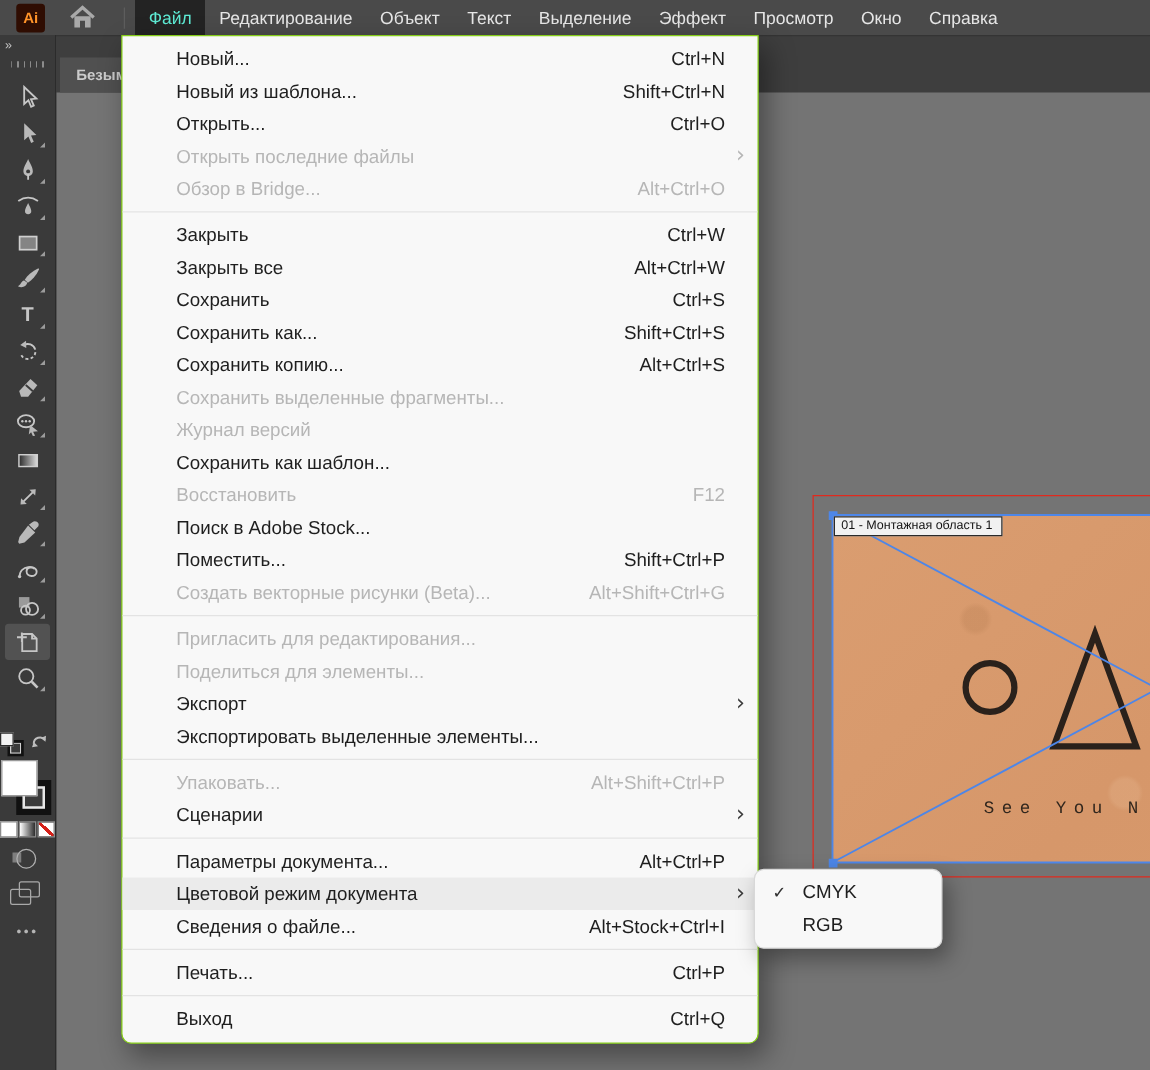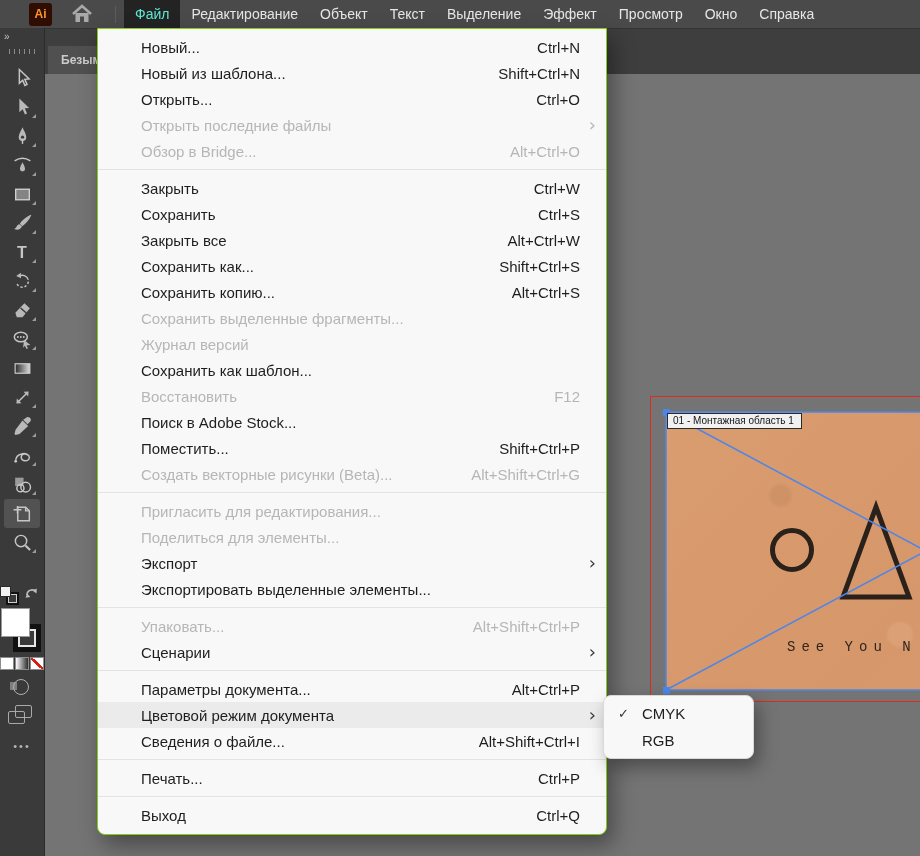--- a/index.html
+++ b/index.html
@@ -2,21 +2,21 @@
 <html><head>
 <meta charset="utf-8">
 <style>
   html,body{margin:0;padding:0;background:#222;}
   .stage{position:relative;width:920px;height:856px;overflow:hidden;
          background:#747474;font-family:"Liberation Sans",sans-serif;
          -webkit-font-smoothing:antialiased;}
   
   .menubar{position:absolute;left:0;top:0;right:0;height:28px;background:#4a4a4a;
            display:flex;align-items:center;color:#e6e6e6;font-size:14px;z-index:40;}
-  .logo-ai{width:23px;height:23px;margin-left:29px;background:#2f0d02;color:#ff9429;
+  .logo-ai{width:23px;height:23px;margin-left:13px;background:#2f0d02;color:#ff9429;
            font-weight:bold;font-size:12px;display:flex;align-items:center;justify-content:center;
            border-radius:3px;flex:0 0 auto;}
   .home-btn{margin-left:17px;width:26px;height:24px;display:flex;align-items:center;justify-content:center;}
   .mb-sep{width:1px;height:17px;background:#5d5d5d;margin:0 8px 0 20px;}
   .menubar-items{display:flex;align-items:stretch;height:100%;}
   .menu-top-item{display:flex;align-items:center;padding:0 11px;cursor:default;}
   .menu-top-item.active{background:#232323;color:#5eead4;}
   
   .toolbar{position:absolute;left:0;top:28px;width:44px;bottom:0;background:#3a3a3a;
            border-right:1px solid #2b2b2b;z-index:10;}
@@ -322,28 +322,28 @@
       <div class="menu-row disabled">
         <span class="menu-label">Обзор в Bridge...</span>
         <span class="menu-shortcut">Alt+Ctrl+O</span>
       </div>
       <div class="menu-sep"></div>
       <div class="menu-row">
         <span class="menu-label">Закрыть</span>
         <span class="menu-shortcut">Ctrl+W</span>
       </div>
       <div class="menu-row">
+        <span class="menu-label">Закрыть все</span>
+        <span class="menu-shortcut">Alt+Ctrl+W</span>
+      </div>
+      <div class="menu-row">
         <span class="menu-label">Сохранить</span>
         <span class="menu-shortcut">Ctrl+S</span>
       </div>
       <div class="menu-row">
-        <span class="menu-label">Закрыть все</span>
-        <span class="menu-shortcut">Alt+Ctrl+W</span>
-      </div>
-      <div class="menu-row">
         <span class="menu-label">Сохранить как...</span>
         <span class="menu-shortcut">Shift+Ctrl+S</span>
       </div>
       <div class="menu-row">
         <span class="menu-label">Сохранить копию...</span>
         <span class="menu-shortcut">Alt+Ctrl+S</span>
       </div>
       <div class="menu-row disabled">
         <span class="menu-label">Сохранить выделенные фрагменты...</span>
         <span class="menu-shortcut"></span>
@@ -405,21 +405,21 @@
         <span class="menu-label">Параметры документа...</span>
         <span class="menu-shortcut">Alt+Ctrl+P</span>
       </div>
       <div class="menu-row highlighted">
         <span class="menu-label">Цветовой режим документа</span>
         <span class="menu-shortcut"></span>
         <span class="menu-chevron">›</span>
       </div>
       <div class="menu-row">
         <span class="menu-label">Сведения о файле...</span>
-        <span class="menu-shortcut">Alt+Shift+Ctrl+I</span>
+        <span class="menu-shortcut">Alt+Stock+Ctrl+I</span>
       </div>
       <div class="menu-sep"></div>
       <div class="menu-row">
         <span class="menu-label">Печать...</span>
         <span class="menu-shortcut">Ctrl+P</span>
       </div>
       <div class="menu-sep"></div>
       <div class="menu-row">
         <span class="menu-label">Выход</span>
         <span class="menu-shortcut">Ctrl+Q</span>

